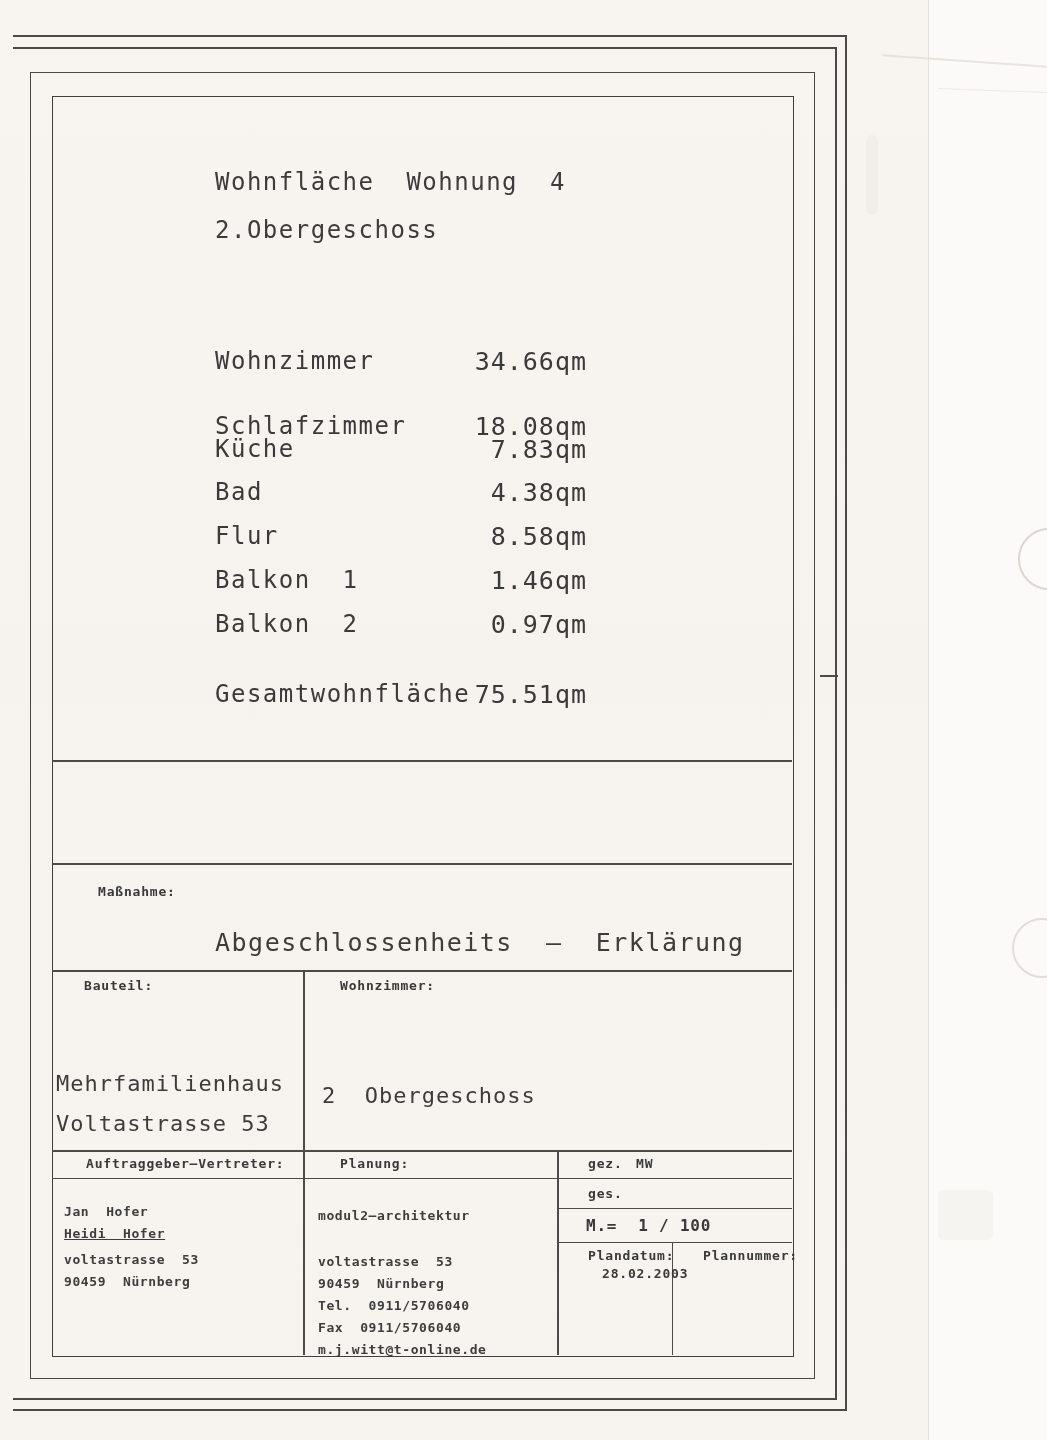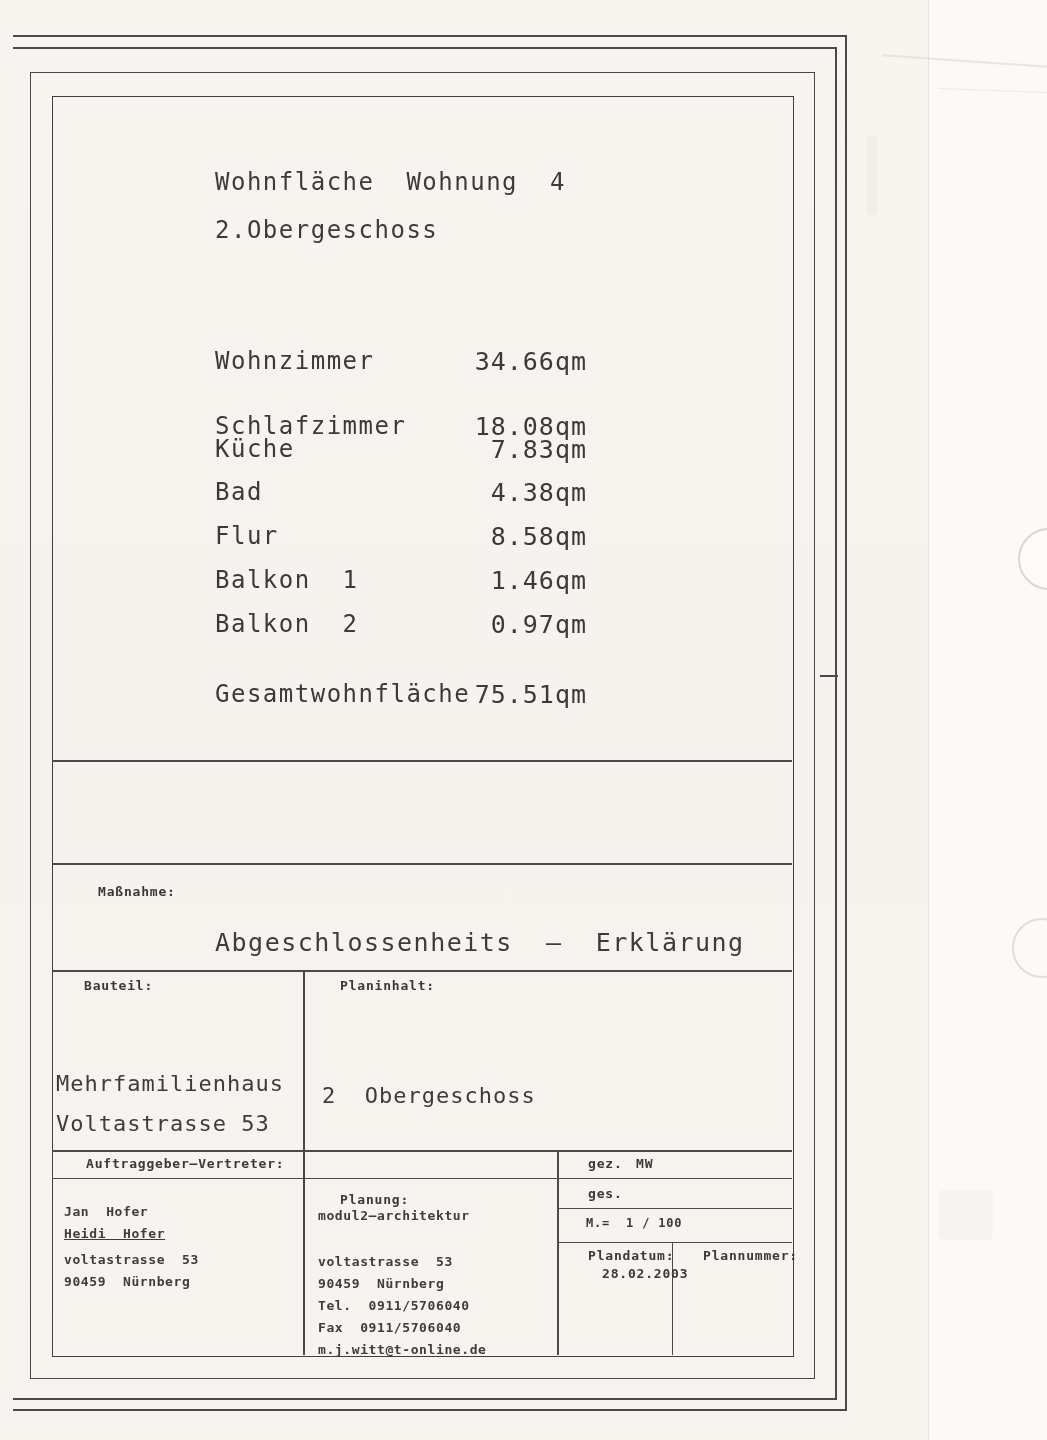--- a/index.html
+++ b/index.html
@@ -97,32 +97,32 @@
       <span class="lab">Gesamtwohnfläche</span>
       <span class="val">75.51qm</span>
     </div>
   </div>
 
   <div class="cad small" style="left:76px;top:884px;">Maßnahme:</div>
   <div class="cad big" style="left:215px;top:928px;font-size:25px;">Abgeschlossenheits  –  Erklärung</div>
 
   <div class="cad small" style="left:62px;top:978px;">Bauteil:</div>
   <div class="cad big2" style="left:56px;top:1018px;"><span style="display:block;">Mehrfamilienhaus</span><span style="display:block;">Voltastrasse 53</span></div>
-  <div class="cad small" style="left:318px;top:978px;">Planinhalt:</div>
+  <div class="cad small" style="left:318px;top:978px;">Wohnzimmer:</div>
   <div class="cad big2" style="left:322px;top:1030px;">2  Obergeschoss</div>
 
   <div class="cad small" style="left:64px;top:1156px;">Auftraggeber–Vertreter:</div>
-  <div class="cad small" style="left:318px;top:1156px;margin-top:36px;">Planung:</div>
+  <div class="cad small" style="left:318px;top:1156px;">Planung:</div>
 
   <div class="cad addr" style="left:64px;top:1188px;"><span style="display:block;">Jan  Hofer</span><span style="display:block;text-decoration:underline;">Heidi  Hofer</span><span style="display:block;margin-top:4px;">voltastrasse  53</span><span style="display:block;">90459  Nürnberg</span></div>
 
   <div class="cad addr" style="left:318px;top:1192px;">modul2–architektur</div>
   <div class="cad addr" style="left:318px;top:1238px;"><span style="display:block;">voltastrasse  53</span><span style="display:block;">90459  Nürnberg</span><span style="display:block;">Tel.  0911/5706040</span><span style="display:block;">Fax  0911/5706040</span><span style="display:block;">m.j.witt@t-online.de</span></div>
 
   <div class="cad small" style="left:566px;top:1156px;">gez.</div>
   <div class="cad small" style="left:614px;top:1156px;">MW</div>
   <div class="cad small" style="left:566px;top:1186px;">ges.</div>
-  <div class="cad small" style="left:564px;top:1216px;font-size:12px;">M.=  1 / 100</div>
+  <div class="cad small" style="left:564px;top:1216px;font-size:16px;">M.=  1 / 100</div>
   <div class="cad small" style="left:566px;top:1248px;">Plandatum:</div>
   <div class="cad small" style="left:580px;top:1266px;">28.02.2003</div>
   <div class="cad small" style="left:681px;top:1248px;">Plannummer:</div>
 
 </div>
 
 </body></html>

